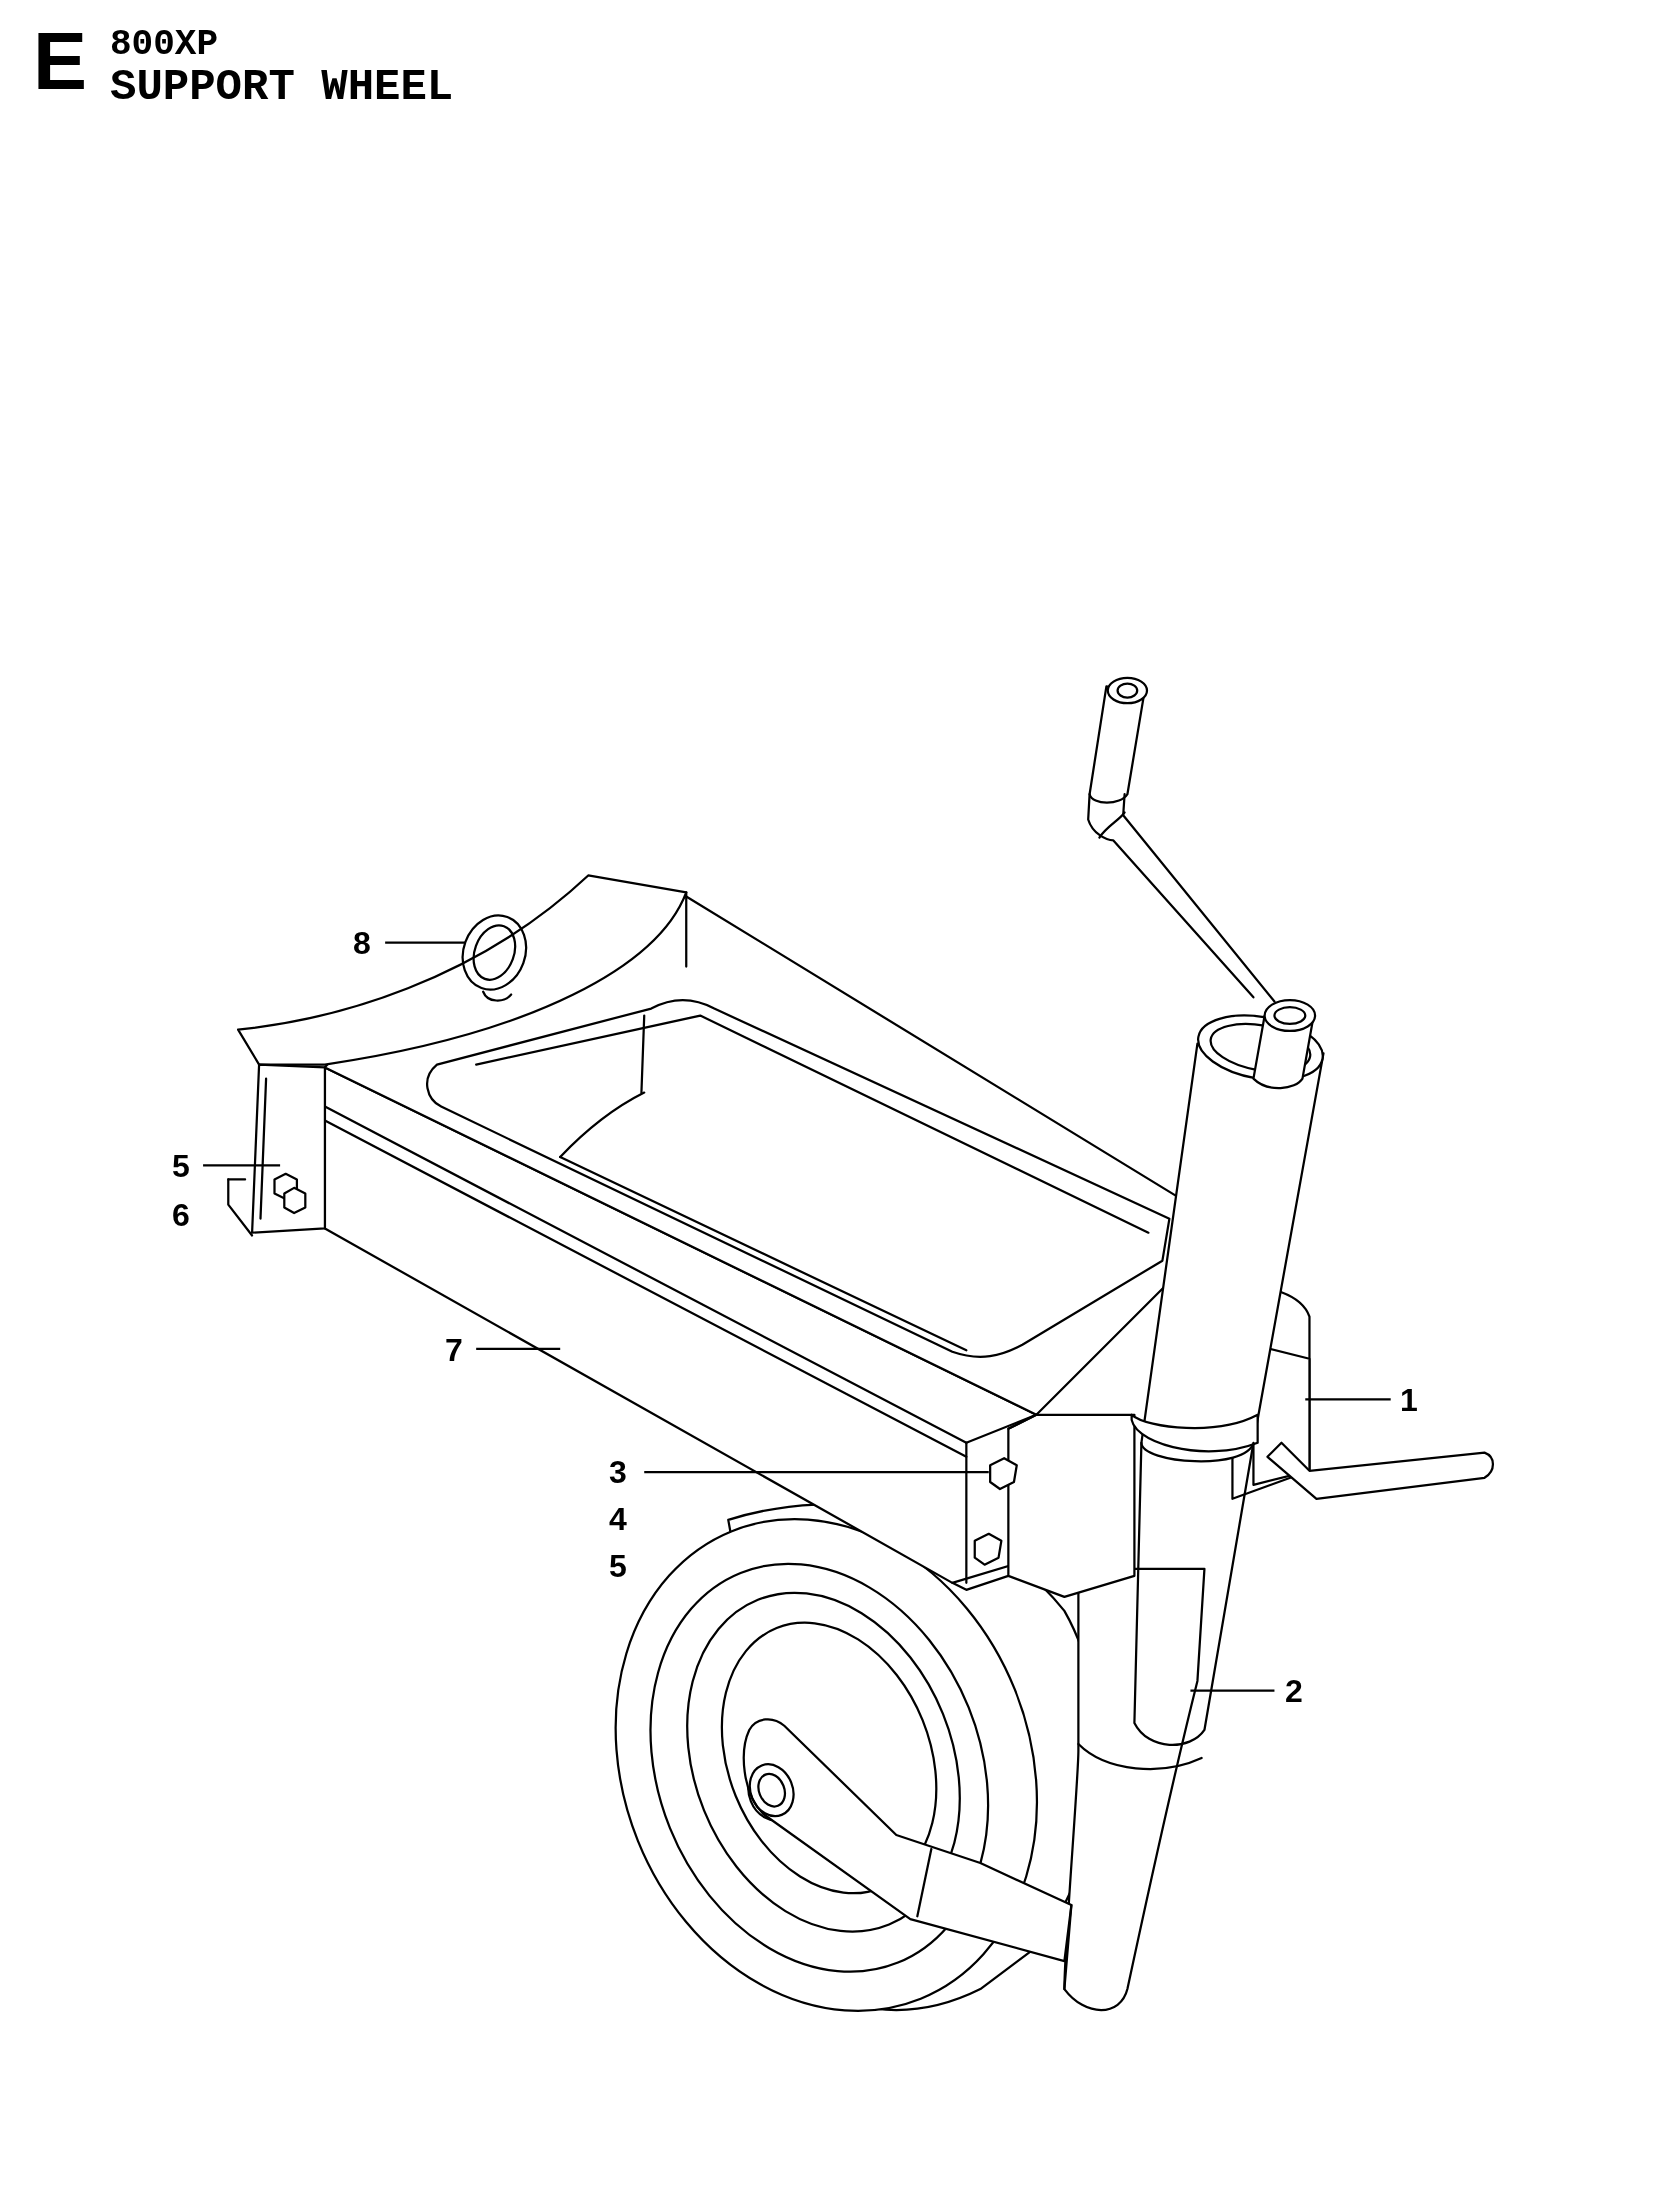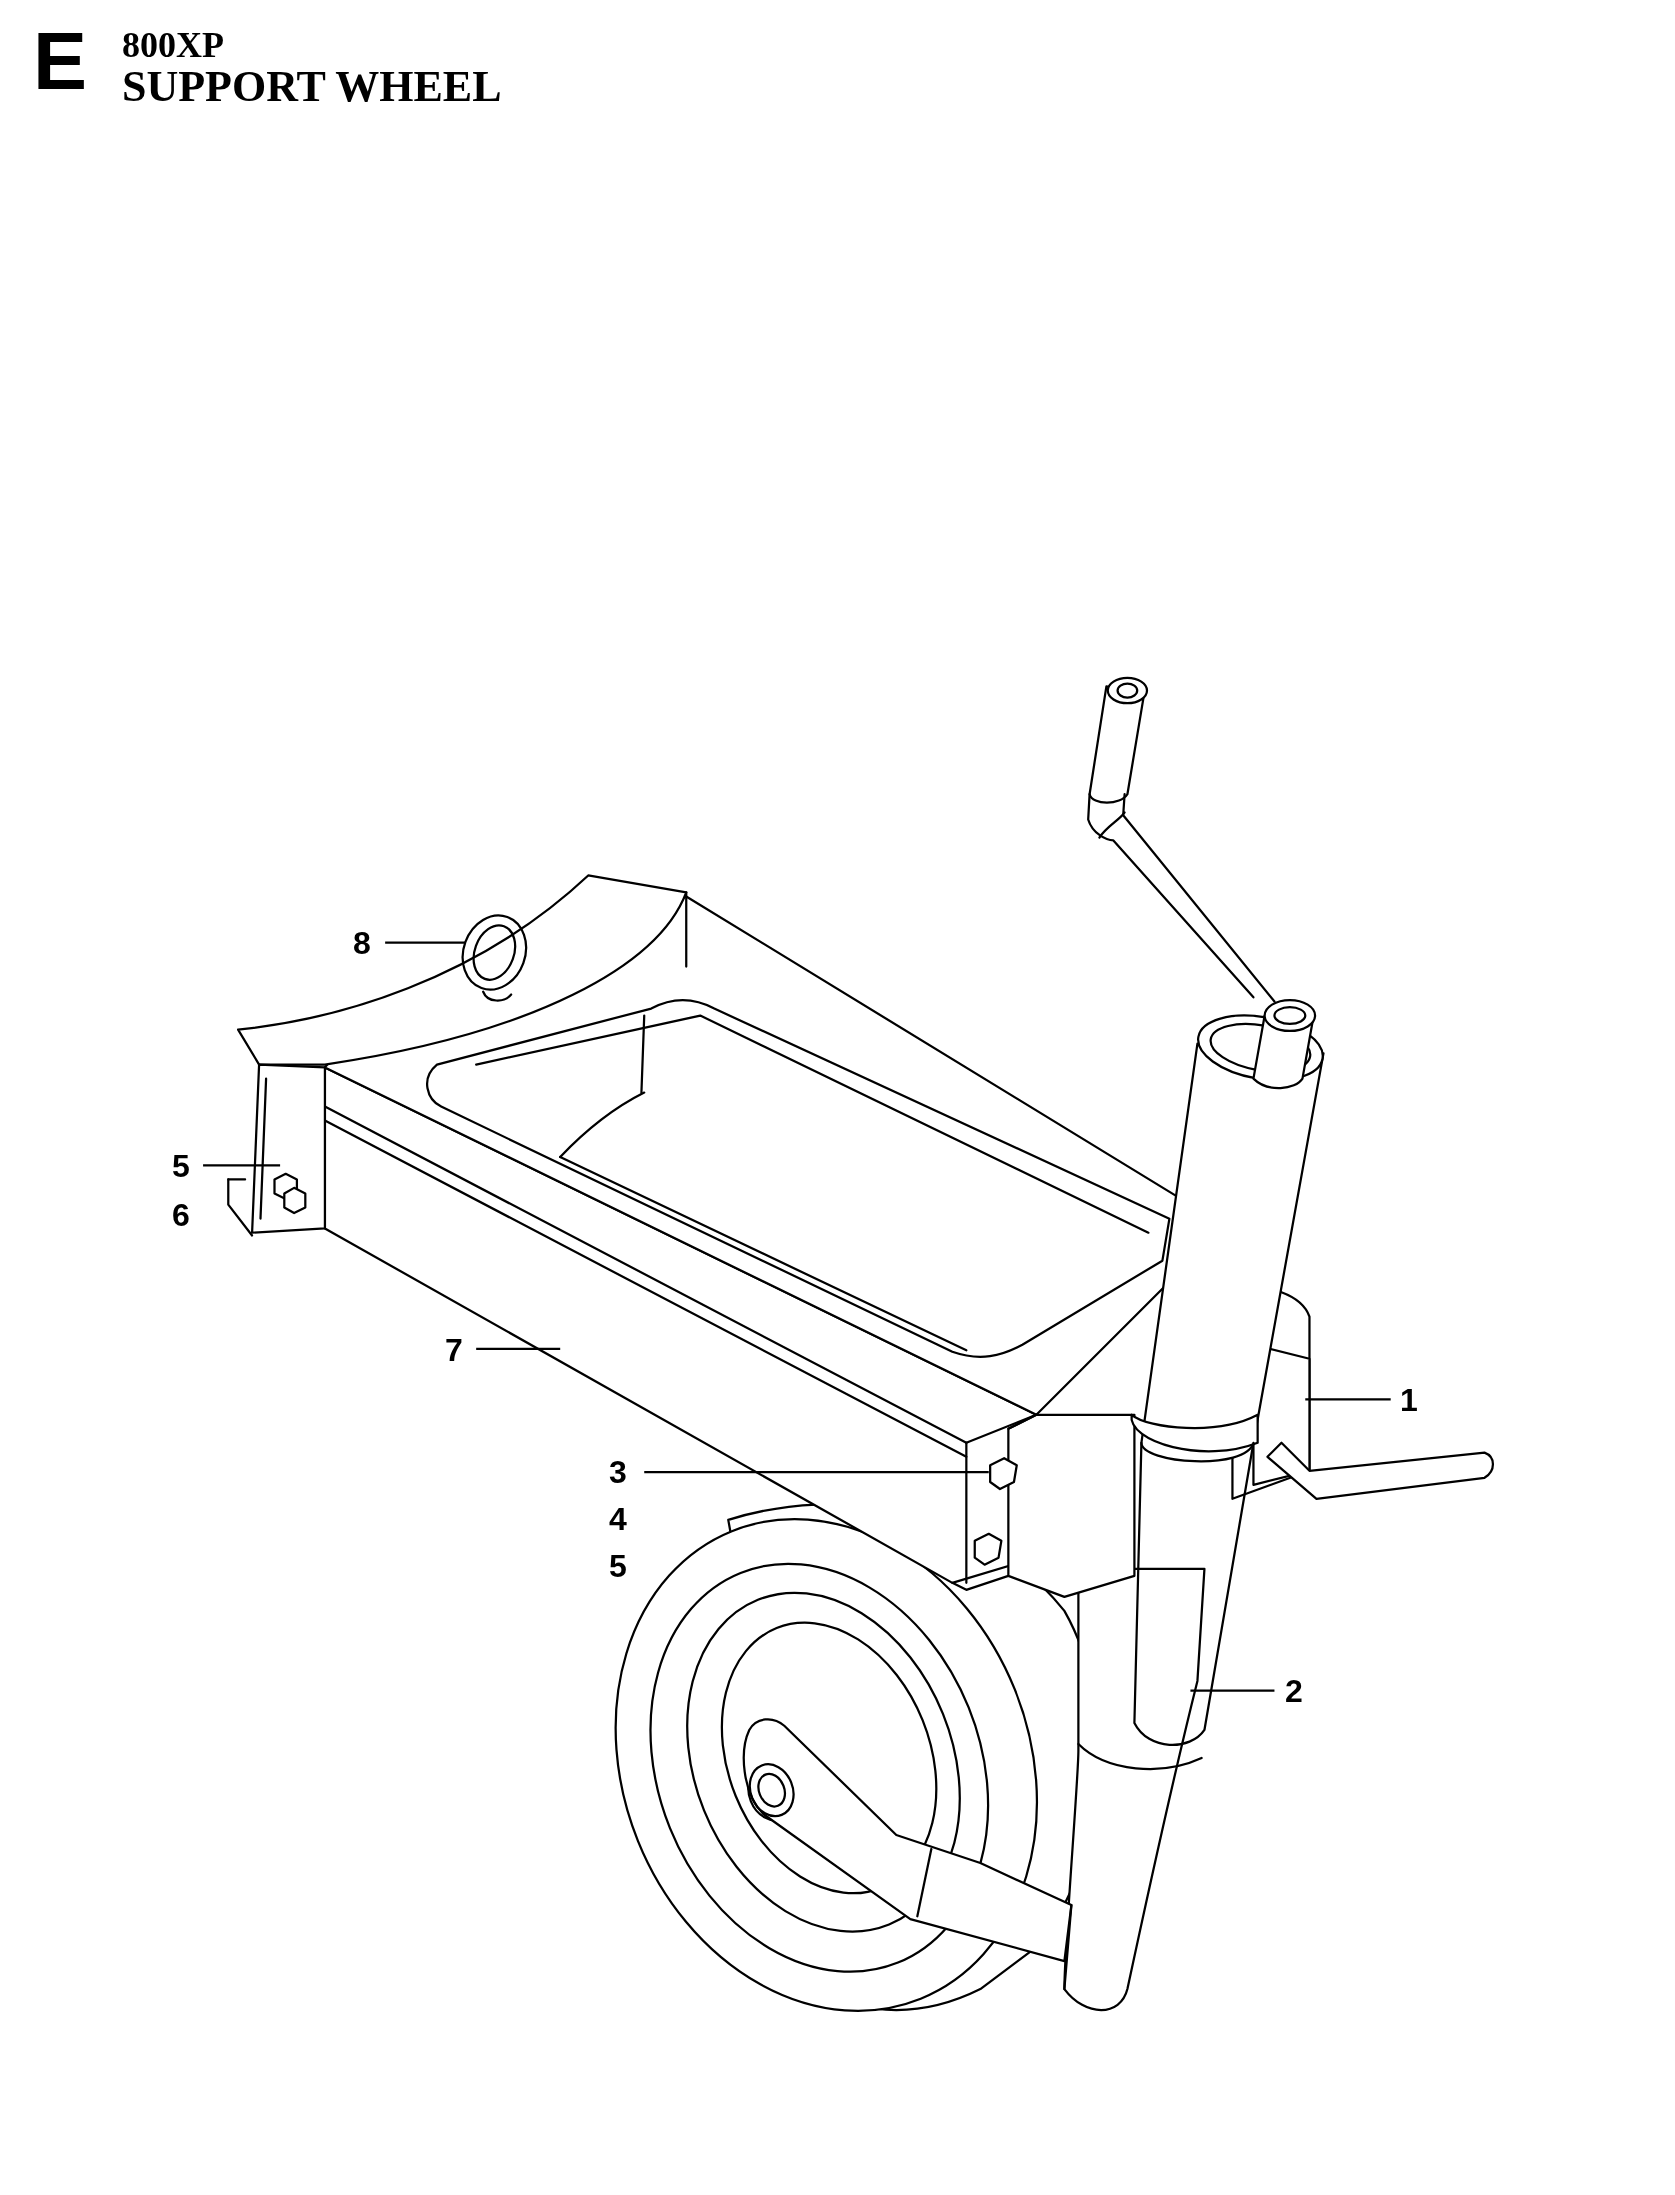--- a/index.html
+++ b/index.html
@@ -1,18 +1,18 @@
 <!DOCTYPE html>
 <html><head>
 <meta charset="utf-8">
 <style>
   html, body { margin: 0; padding: 0; background: #ffffff; }
   body { width: 1675px; height: 2195px; position: relative; overflow: hidden; font-family: "Liberation Sans", sans-serif; color: #000; }
   .section-letter { position: absolute; left: 33px; top: 21px; font-size: 81px; font-weight: bold; line-height: 1; font-family: "Liberation Sans", sans-serif; }
-  .title-block { position: absolute; left: 122px; top: 24px; font-weight: bold; font-family: Liberation Serif, serif; }
+  .title-block { position: absolute; left: 110px; top: 24px; font-weight: bold; font-family: Liberation Mono, monospace; }
   .model { font-size: 36px; line-height: 42px; letter-spacing: 0px; }
   .title { font-size: 44px; line-height: 42px; }
   svg.drawing { position: absolute; left: 0; top: 0; width: 1675px; height: 2195px; }
   .ln { fill: none; stroke: #000; stroke-width: 1.6; stroke-linejoin: round; stroke-linecap: round; }
   .fillw { fill: #fff; stroke: #000; stroke-width: 1.6; stroke-linejoin: round; }
   .leader { stroke: #000; stroke-width: 1.6; fill: none; }
   .callout { position: absolute; font-size: 32px; font-weight: bold; font-family: "Liberation Sans", sans-serif; line-height: 1; transform: translate(-50%, -50%); }
 </style>
 </head>
 <body>

